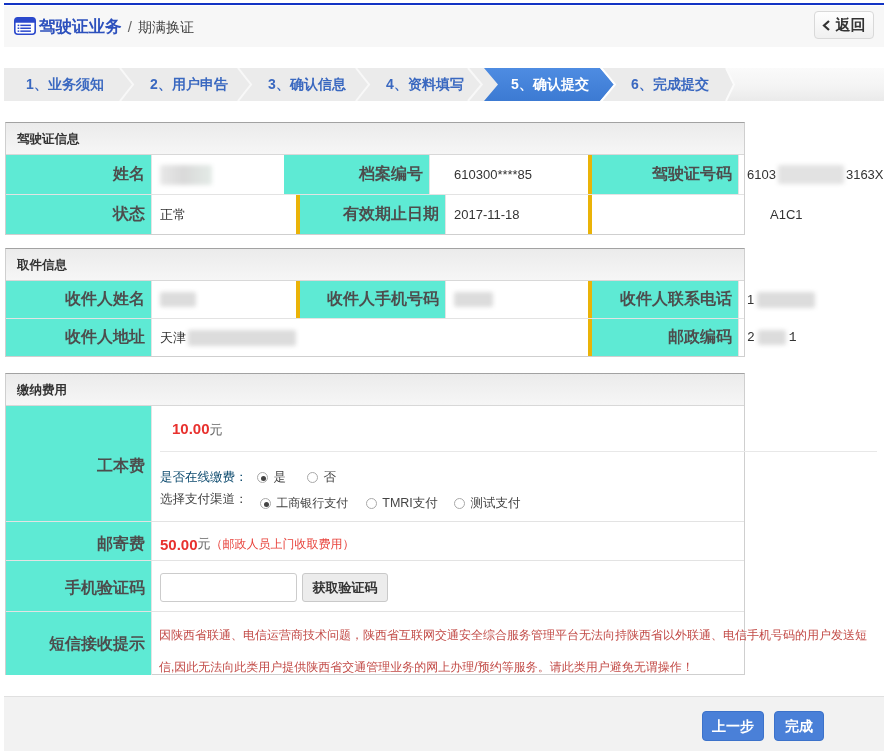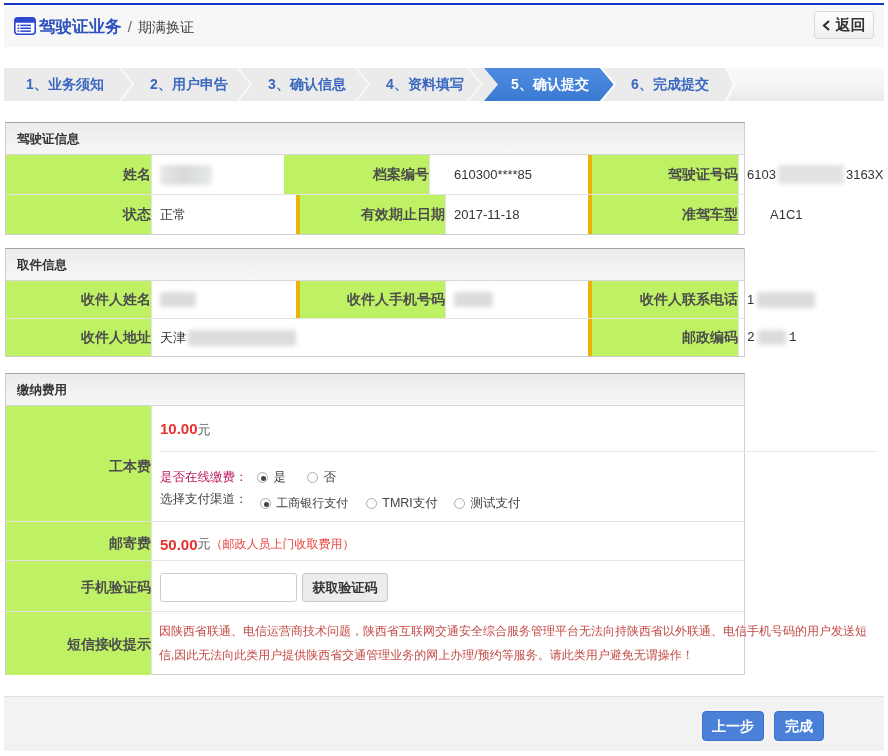--- a/index.html
+++ b/index.html
@@ -15,21 +15,21 @@
 .t3 { color:#3f3f3f; font-size:14px; }
 #back { position:absolute; left:810px; top:5px; width:60px; height:28px; background:linear-gradient(#fefefe,#f0f0f0); border:1px solid #d9d9d9; border-radius:4px; text-align:center; line-height:26px; font-size:15px; font-weight:bold; color:#333; }
 
 #steps { left:4px; top:68px; width:880px; height:33px; }
 
 .panel { left:5px; width:740px; background:#fff; border:1px solid #cfcfcf; border-top:1px solid #a2a2a2; }
 .phead { height:32px; background:linear-gradient(#ebebeb,#f6f6f6); border-bottom:1px solid #d8d8d8; line-height:32px; padding-left:11px; font-size:12.5px; font-weight:bold; color:#333; }
 .row { position:relative; border-bottom:1px solid #e3e3e3; }
 .row:last-child { border-bottom:none; }
 .cell { position:absolute; top:0; bottom:0; }
-.lab { background:#bef264; border-right:1px solid #e3e3e3; font-size:14px; font-weight:bold; color:#4d4d4d; display:flex; align-items:center; justify-content:flex-end; }
+.lab { background:#5eead4; border-right:1px solid #e3e3e3; font-size:16px; font-weight:bold; color:#4d4d4d; display:flex; align-items:center; justify-content:flex-end; padding-right:6px; }
 .val { border-right:4px solid #eab308; font-size:13px; color:#333; display:flex; align-items:center; padding-left:8px; white-space:nowrap; overflow:hidden; }
 .val.last { border-right:none; }
 .blur { background:#dcdcdc; filter:blur(2px); border-radius:2px; display:inline-block; }
 
 .red17 { color:#e8312e; font-size:15px; font-weight:bold; }
 .g13 { color:#666; font-size:13px; }
 .redn { color:#e8433c; font-size:12px; }
 .radio { display:inline-block; width:11px; height:11px; border:1px solid #a9a9a9; border-radius:50%; background:#fff; vertical-align:-2px; position:relative; margin-right:2px; }
 .radio.sel:after { content:""; position:absolute; left:2.5px; top:2.5px; width:5px; height:5px; border-radius:50%; background:#434343; }
 
@@ -99,21 +99,20 @@
     <div class="cell lab" style="left:278px;width:146px;">档案编号</div>
     <div class="cell val" style="left:440px;width:146px;">610300****85</div>
     <div class="cell lab" style="left:586px;width:147px;">驾驶证号码</div>
     <div class="cell val last" style="left:733px;width:145px;">6103<span class="blur" style="width:66px;height:19px;margin:0 2px;background:#e2e2e2;"></span>3163X</div>
   </div>
   <div class="row" style="height:39px;">
     <div class="cell val" style="left:146px;width:148px;">正常</div>
     <div class="cell lab" style="left:0;width:146px;">状态</div>
     <div class="cell lab" style="left:294px;width:146px;">有效期止日期</div>
     <div class="cell val" style="left:440px;width:146px;">2017-11-18</div>
-    <div class="cell lab" style="left:586px;width:147px;">准驾车型</div>
     <div class="cell val last" style="left:756px;width:145px;">A1C1</div>
   </div>
 </div>
 
 <div class="panel abs" style="top:248px;height:109px;">
   <div class="phead">取件信息</div>
   <div class="row" style="height:38px;">
     <div class="cell lab" style="left:0;width:146px;">收件人姓名</div>
     <div class="cell val" style="left:146px;width:148px;">
         <span class="blur" style="width:36px;height:15px;"></span>
@@ -131,23 +130,23 @@
     <div class="cell lab" style="left:586px;width:147px;">邮政编码</div>
     <div class="cell val last" style="left:733px;width:145px;font-family:Liberation Mono, monospace;">2<span class="blur" style="width:28px;height:15px;margin:0 3px;"></span>1</div>
   </div>
 </div>
 
 <div class="panel abs" style="top:373px;height:302px;">
   <div class="phead">缴纳费用</div>
   <div class="row" style="height:116px;">
     <div class="cell lab" style="left:0;width:146px;padding-top:6px;">工本费</div>
     <div class="cell val last" style="left:146px;width:731px;display:block;padding:0;">
-      <div style="position:absolute;left:8px;top:14px;"><span class="red17">10.00</span><span class="g13">元</span></div>
+      <div style="position:absolute;left:20px;top:14px;"><span class="red17">10.00</span><span class="g13">元</span></div>
       <div style="position:absolute;left:8px;top:45px;width:717px;border-top:1px solid #e8e8e8;"></div>
-      <div style="position:absolute;left:8px;top:63px;font-size:12.5px;color:#be185d;">是否在线缴费：</div>
+      <div style="position:absolute;left:8px;top:63px;font-size:12.5px;color:#0c4a6e;">是否在线缴费：</div>
       <div style="position:absolute;left:105px;top:63px;font-size:12.5px;color:#444;"><span class="radio sel"></span> 是</div>
       <div style="position:absolute;left:155px;top:63px;font-size:12.5px;color:#444;"><span class="radio"></span> 否</div>
       <div style="position:absolute;left:8px;top:85px;font-size:12.5px;color:#444;">选择支付渠道：</div>
       <div style="position:absolute;left:108px;top:89px;font-size:12px;color:#444;"><span class="radio sel"></span> 工商银行支付</div>
       <div style="position:absolute;left:214px;top:89px;font-size:12.5px;color:#444;"><span class="radio"></span> TMRI支付</div>
       <div style="position:absolute;left:302px;top:89px;font-size:12.5px;color:#444;"><span class="radio"></span> 测试支付</div>
     </div>
   </div>
   <div class="row" style="height:39px;">
     <div class="cell lab" style="left:0;width:146px;padding-top:6px;">邮寄费</div>
@@ -160,20 +159,20 @@
   <div class="row" style="height:51px;">
     <div class="cell lab" style="left:0;width:146px;padding-top:4px;">手机验证码</div>
     <div class="cell val last" style="left:146px;width:731px;display:block;padding:0;">
       <div style="position:absolute;left:8px;top:12px;width:137px;height:29px;border:1px solid #ccc;border-radius:3px;background:#fff;"></div>
       <div style="position:absolute;left:150px;top:12px;width:86px;height:29px;border:1px solid #c9c9c9;border-radius:3px;background:#ececec;text-align:center;line-height:27px;font-size:13px;font-weight:bold;color:#333;">获取验证码</div>
     </div>
   </div>
   <div class="row" style="height:63px;">
     <div class="cell lab" style="left:0;width:146px;padding-top:2px;">短信接收提示</div>
     <div class="cell val last" style="left:146px;width:731px;display:block;padding:0;">
-      <div style="position:absolute;left:7px;top:7px;font-size:12px;color:#c24a46;line-height:24px;">因陕西省联通、电信运营商技术问题，陕西省互联网交通安全综合服务管理平台无法向持陕西省以外联通、电信手机号码的用户发送短<br>信,因此无法向此类用户提供陕西省交通管理业务的网上办理/预约等服务。请此类用户避免无谓操作！</div>
+      <div style="position:absolute;left:7px;top:7px;font-size:12px;color:#c24a46;line-height:32px;">因陕西省联通、电信运营商技术问题，陕西省互联网交通安全综合服务管理平台无法向持陕西省以外联通、电信手机号码的用户发送短<br>信,因此无法向此类用户提供陕西省交通管理业务的网上办理/预约等服务。请此类用户避免无谓操作！</div>
     </div>
   </div>
 </div>
 <div id="foot" class="abs">
   <div class="btn" style="left:698px;width:62px;">上一步</div>
   <div class="btn" style="left:770px;width:50px;">完成</div>
 </div>
 
 </body></html>

